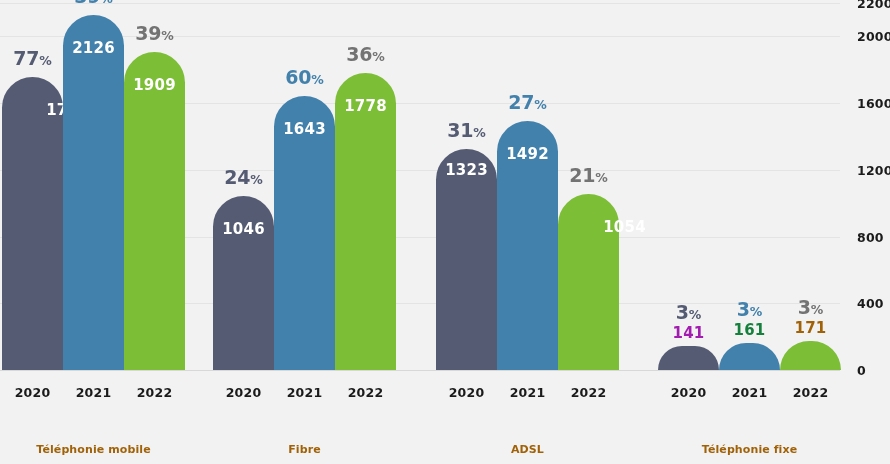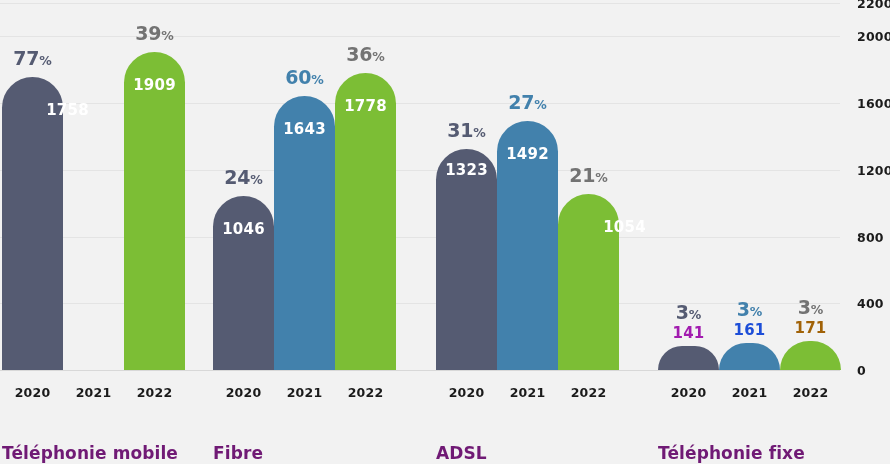--- a/index.html
+++ b/index.html
@@ -105,42 +105,43 @@
     font-weight: bold;
     color: #ffffff;
     letter-spacing: 0.2px;
     line-height: 1;
     white-space: nowrap;
   }
   .bar.short .val-label {
     color: inherit;
   }
   .bar.short.c0 .val-label { color: #a21caf; }
-  .bar.short.c1 .val-label { color: #1d4ed8; }
+  .bar.short.c1 .val-label { color: #15803d; }
   .bar.short.c2 .val-label { color: #a16207; }
 
   
   .year-label {
     position: absolute;
     top: 385px;
     text-align: center;
     font-size: 12.5px;
     font-weight: bold;
     color: #1b1b1b;
     letter-spacing: 0.2px;
     white-space: nowrap;
   }
 
   
   .group-label {
     position: absolute;
     top: 443px;
-    font-size: 17px;
-    font-weight: bold;
-    color: #701a75;
+    text-align: center;
+    font-size: 11px;
+    font-weight: bold;
+    color: #a16207;
     letter-spacing: 0.1px;
     white-space: nowrap;
   }
 </style>
 </head>
 <body>
 
 <div id="chart-root">
 
   <div id="plot-area">
@@ -148,20 +149,25 @@
       <div class="gridline" style="top: 303.273px;"></div>
       <div class="gridline" style="top: 236.545px;"></div>
       <div class="gridline" style="top: 169.818px;"></div>
       <div class="gridline" style="top: 103.091px;"></div>
       <div class="gridline" style="top: 36.3636px;"></div>
       <div class="gridline" style="top: 3px;"></div>
       <div class="bar c0" style="left: 2px; width: 61px; height: 293.266px; bottom: 1px;">
         <div class="bar-rect"></div>
         <div class="val-label" style="top: 26px; margin-left: 35px;">1758</div>
         <div class="pct-label" style="bottom: 302.266px;"><span>77</span><span class="pct-sign">%</span></div>
+      </div>
+      <div class="bar c1" style="left: 63px; width: 61px; height: 354.655px; bottom: 1px;">
+        <div class="bar-rect"></div>
+        <div class="val-label" style="top: 26px;">2126</div>
+        <div class="pct-label" style="bottom: 363.655px;"><span>39</span><span class="pct-sign">%</span></div>
       </div>
       <div class="bar c2" style="left: 124px; width: 61px; height: 318.456px; bottom: 1px;">
         <div class="bar-rect"></div>
         <div class="val-label" style="top: 26px;">1909</div>
         <div class="pct-label" style="bottom: 327.456px;"><span>39</span><span class="pct-sign">%</span></div>
       </div>
       <div class="bar c0" style="left: 213px; width: 61px; height: 174.492px; bottom: 1px;">
         <div class="bar-rect"></div>
         <div class="val-label" style="top: 26px;">1046</div>
         <div class="pct-label" style="bottom: 183.492px;"><span>24</span><span class="pct-sign">%</span></div>

